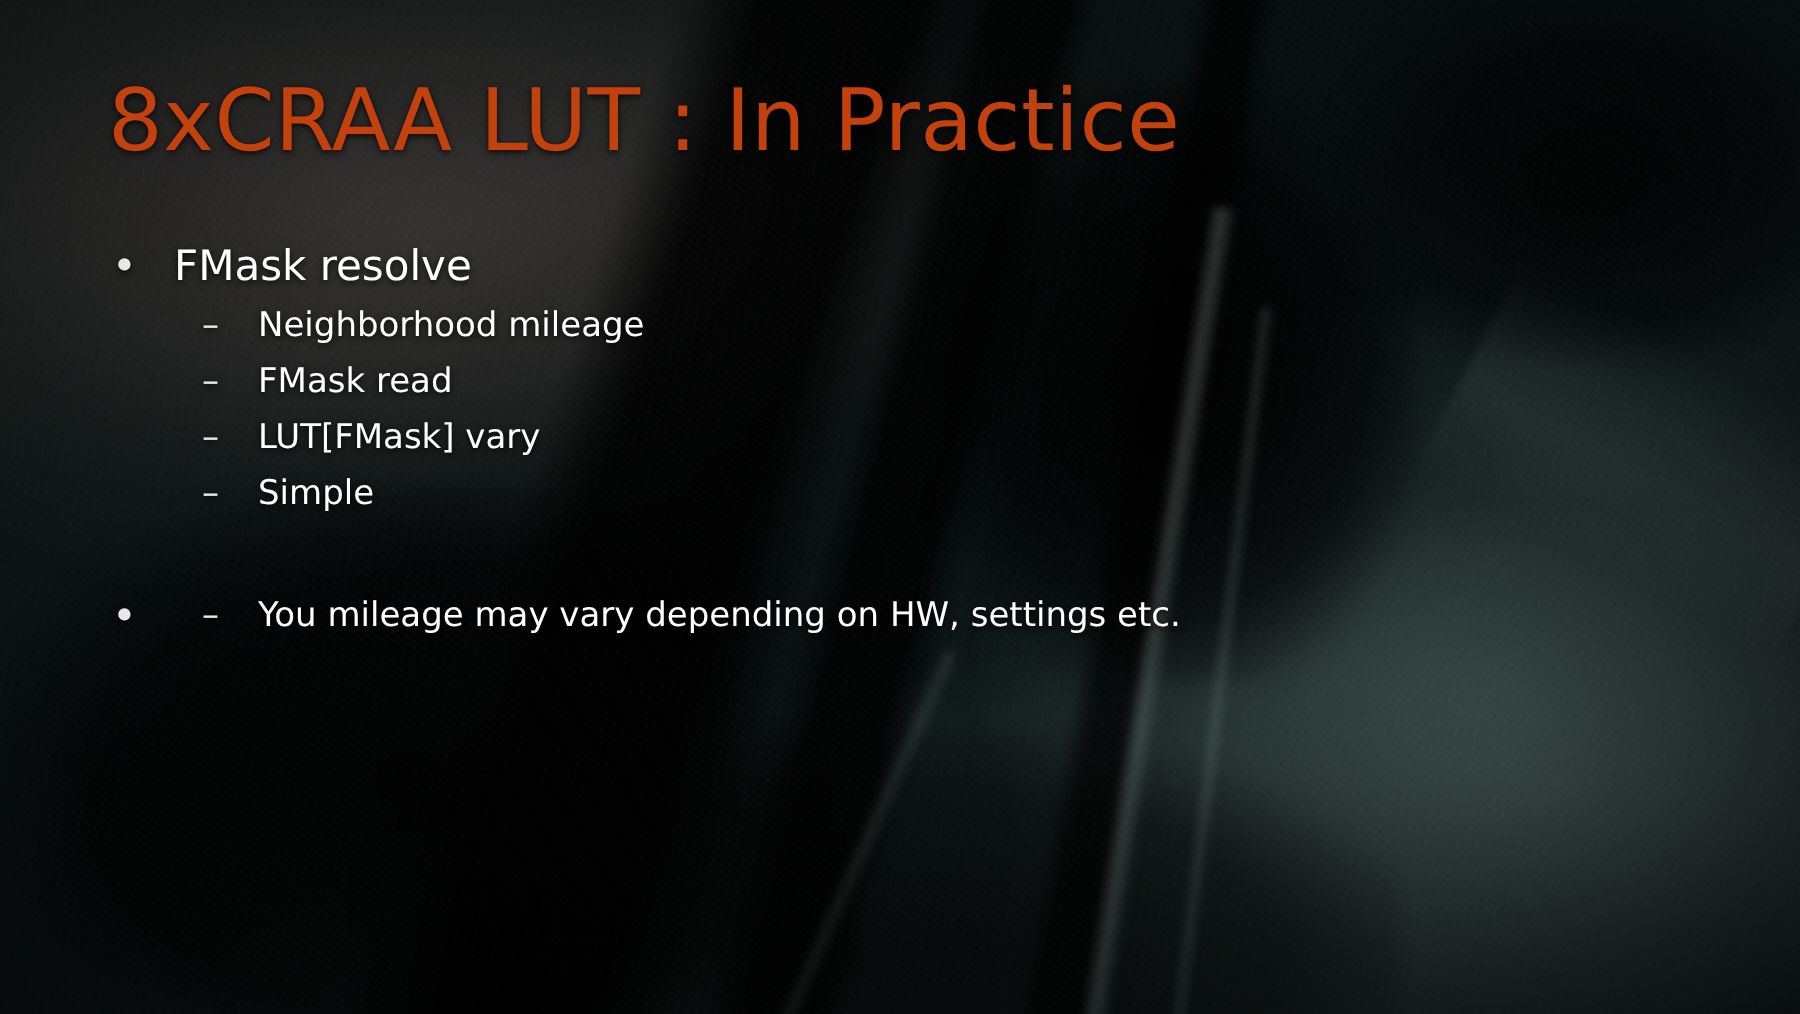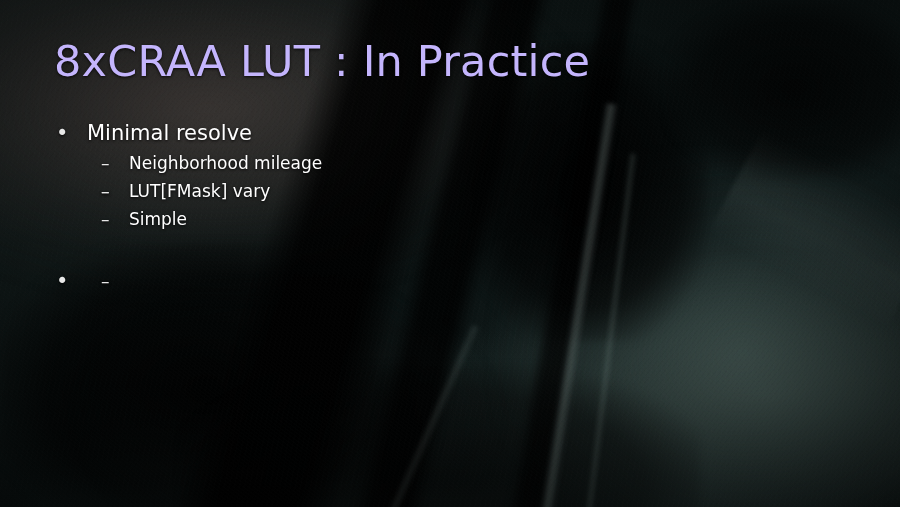--- a/index.html
+++ b/index.html
@@ -95,21 +95,21 @@
   .content {
     position: relative;
     z-index: 5;
     width: 100%;
     height: 100%;
   }
   .slide-title {
     position: absolute;
     left: 54px;
     top: 36px;
-    color: #c4b5fd;
+    color: #c2410c;
     font-size: 43px;
     font-weight: 400;
     letter-spacing: 0.2px;
     text-shadow: 0 1px 3px rgba(0,0,0,0.8);
     white-space: nowrap;
   }
   .body-block {
     position: absolute;
     left: 46px;
     top: 120px;
@@ -187,47 +187,49 @@
 
   <div class="content">
 
     <div class="slide-title">8xCRAA LUT : In Practice</div>
 
     <div class="body-block">
       <ul class="lvl1">
 
         <li class="l1">
           <span class="bullet">•</span>
-          <span>Minimal resolve</span>
+          <span>FMask resolve</span>
           <ul class="lvl2">
             <li class="l2">
               <span class="dash">–</span>
               <span>Neighborhood mileage</span>
             </li>
             <li class="l2">
               <span class="dash">–</span>
+              <span>FMask read</span>
             </li>
             <li class="l2">
               <span class="dash">–</span>
               <span>LUT[FMask] vary</span>
             </li>
             <li class="l2">
               <span class="dash">–</span>
               <span>Simple</span>
             </li>
           </ul>
         </li>
 
         <div class="group-gap"></div>
 
         <li class="l1">
           <span class="bullet">•</span>
           <ul class="lvl2">
             <li class="l2">
               <span class="dash">–</span>
+              <span>You mileage may vary depending on HW, settings etc.</span>
             </li>
           </ul>
         </li>
 
       </ul>
     </div>
 
   </div>
 </div>
 

